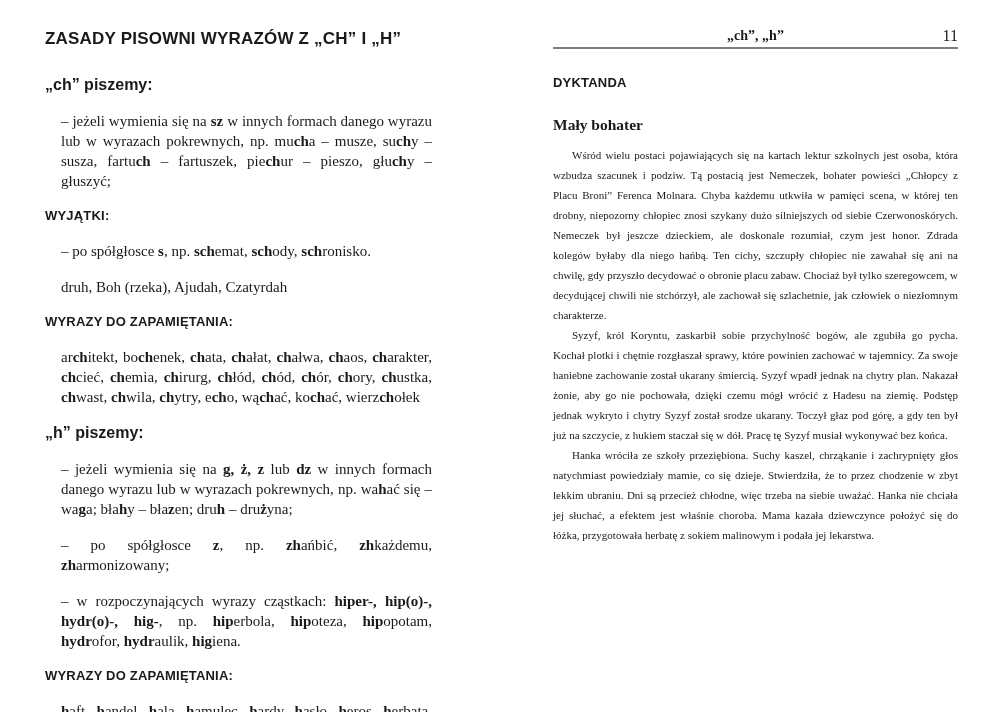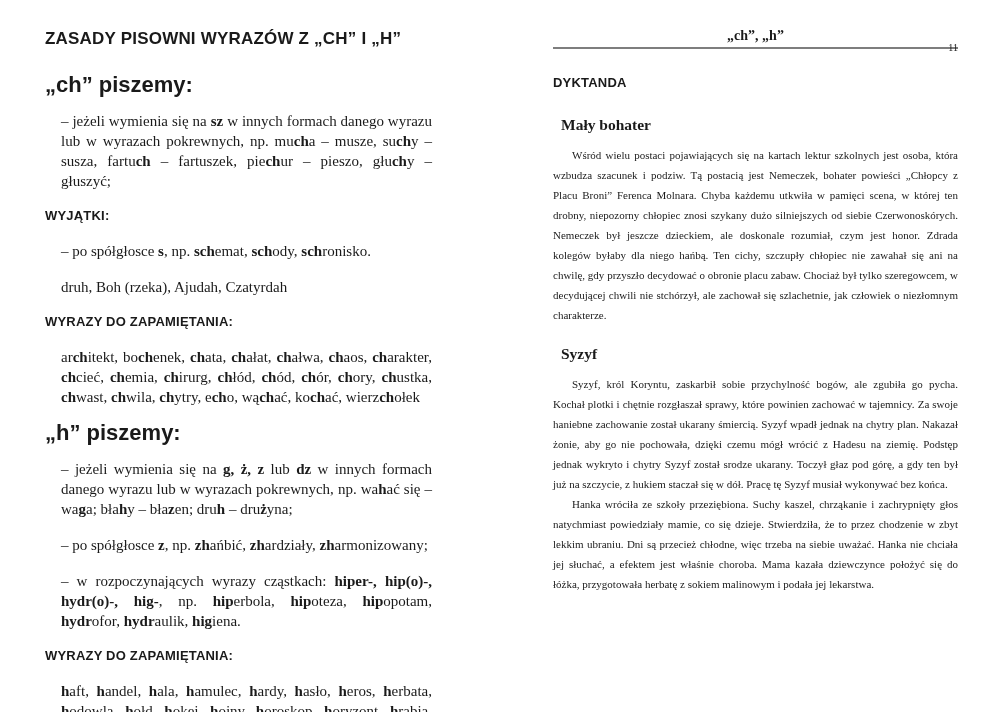--- a/index.html
+++ b/index.html
@@ -9,43 +9,43 @@
   }
   .page{position:absolute;top:28px;}
   .page-left{left:45px;width:403px;}
   .page-right{left:553px;width:405px;}
 
   .pagehead{margin-bottom:26px;}
   .pagenum{font-size:14px;line-height:16px;display:inline-block;}
   .rule{height:2px;background:#7e7e7e;margin-top:3px;}
   .runhead-row{position:relative;height:16px;}
   .runhead{position:absolute;left:0;right:0;text-align:center;font-weight:bold;font-size:14px;line-height:16px;}
-  .pagenum-right{position:absolute;right:0;top:12px;font-size:10px;line-height:16px;}
+  .pagenum-right{position:absolute;right:0;top:0;font-size:16px;line-height:16px;}
 
   h1.title{
     font-family:"Liberation Sans", sans-serif;font-weight:bold;
     font-size:17px;line-height:21px;margin:0 0 26px 0;letter-spacing:.2px;
   }
   h2.sec{
     font-family:"Liberation Sans", sans-serif;font-weight:bold;
-    font-size:22px;line-height:20px;margin:0 0 14px 0;
+    font-size:16px;line-height:20px;margin:0 0 14px 0;
   }
   h2.sec.h2gap{}
   p.rtext{font-size:15px;line-height:20px;text-align:justify;margin:16px;}
   p.label{
     font-family:"Liberation Sans", sans-serif;font-weight:bold;
     font-size:13px;line-height:18px;margin:4px 0 0 0;letter-spacing:.2px;
   }
   .gap-top{margin-top:9px;}
 
   p.dyk-label{
     font-family:"Liberation Sans", sans-serif;font-weight:bold;
     font-size:13px;line-height:16px;margin:0 0 24px 0;letter-spacing:.2px;
   }
-  h3.dic-title{font-size:15.5px;font-weight:bold;margin:19px 0 11px 8px;line-height:19px;}
+  h3.dic-title{font-size:15.5px;font-weight:bold;margin:19px 0 11px 0;line-height:19px;}
   p.dic-text{font-size:11px;line-height:20px;text-align:justify;text-indent:19px;margin:0;}
 </style>
 </head>
 <body>
 
 <div>
 
   <section class="page page-left">
 
     <h1 class="title">ZASADY PISOWNI WYRAZÓW Z „CH” I „H”</h1>
@@ -53,39 +53,38 @@
     <h2 class="sec">„ch” piszemy:</h2>
     <p class="rtext"><span>– jeżeli wymienia się na </span><span style="font-weight: bold;">sz</span><span> w innych formach danego wyrazu lub w wyrazach pokrewnych, np. mu</span><span style="font-weight: bold;">ch</span><span>a – musze, su</span><span style="font-weight: bold;">ch</span><span>y – susza, fartu</span><span style="font-weight: bold;">ch</span><span> – fartuszek, pie</span><span style="font-weight: bold;">ch</span><span>ur – pieszo, głu</span><span style="font-weight: bold;">ch</span><span>y – głuszyć;</span></p>
     <p class="label">WYJĄTKI:</p>
     <p class="rtext gap-top"><span>– po spółgłosce </span><span style="font-weight: bold;">s</span><span>, np. </span><span style="font-weight: bold;">sch</span><span>emat, </span><span style="font-weight: bold;">sch</span><span>ody, </span><span style="font-weight: bold;">sch</span><span>ronisko.</span></p>
     <p class="rtext">druh, Boh (rzeka), Ajudah, Czatyrdah</p>
     <p class="label">WYRAZY DO ZAPAMIĘTANIA:</p>
     <p class="rtext"><span>ar</span><span style="font-weight: bold;">ch</span><span>itekt, bo</span><span style="font-weight: bold;">ch</span><span>enek, </span><span style="font-weight: bold;">ch</span><span>ata, </span><span style="font-weight: bold;">ch</span><span>ałat, </span><span style="font-weight: bold;">ch</span><span>ałwa, </span><span style="font-weight: bold;">ch</span><span>aos, </span><span style="font-weight: bold;">ch</span><span>arakter, </span><span style="font-weight: bold;">ch</span><span>cieć, </span><span style="font-weight: bold;">ch</span><span>emia, </span><span style="font-weight: bold;">ch</span><span>irurg, </span><span style="font-weight: bold;">ch</span><span>łód, </span><span style="font-weight: bold;">ch</span><span>ód, </span><span style="font-weight: bold;">ch</span><span>ór, </span><span style="font-weight: bold;">ch</span><span>ory, </span><span style="font-weight: bold;">ch</span><span>ustka, </span><span style="font-weight: bold;">ch</span><span>wast, </span><span style="font-weight: bold;">ch</span><span>wila, </span><span style="font-weight: bold;">ch</span><span>ytry, e</span><span style="font-weight: bold;">ch</span><span>o, wą</span><span style="font-weight: bold;">ch</span><span>ać, ko</span><span style="font-weight: bold;">ch</span><span>ać, wierz</span><span style="font-weight: bold;">ch</span><span>ołek</span></p>
 
     <h2 class="sec h2gap">„h” piszemy:</h2>
     <p class="rtext"><span>– jeżeli wymienia się na </span><span style="font-weight: bold;">g, ż, z</span><span> lub </span><span style="font-weight: bold;">dz</span><span> w innych formach danego wyrazu lub w wyrazach pokrewnych, np. wa</span><span style="font-weight: bold;">h</span><span>ać się – wa</span><span style="font-weight: bold;">g</span><span>a; bła</span><span style="font-weight: bold;">h</span><span>y – bła</span><span style="font-weight: bold;">z</span><span>en; dru</span><span style="font-weight: bold;">h</span><span> – dru</span><span style="font-weight: bold;">ż</span><span>yna;</span></p>
-    <p class="rtext"><span>– po spółgłosce </span><span style="font-weight: bold;">z</span><span>, np. </span><span style="font-weight: bold;">zh</span><span>ańbić, </span><span style="font-weight: bold;">zh</span><span>ardziały, </span><span style="font-weight: bold;">zh</span><span>armonizowany;</span></p>
+    <p class="rtext"><span>– po spółgłosce </span><span style="font-weight: bold;">z</span><span>, np. </span><span style="font-weight: bold;">zh</span><span>ańbić, </span><span style="font-weight: bold;">zh</span><span>każdemu, </span><span style="font-weight: bold;">zh</span><span>armonizowany;</span></p>
     <p class="rtext"><span>– w rozpoczynających wyrazy cząstkach: </span><span style="font-weight: bold;">hiper-, hip(o)-, hydr(o)-, hig-</span><span>, np. </span><span style="font-weight: bold;">hip</span><span>erbola, </span><span style="font-weight: bold;">hip</span><span>oteza, </span><span style="font-weight: bold;">hip</span><span>opotam, </span><span style="font-weight: bold;">hydr</span><span>ofor, </span><span style="font-weight: bold;">hydr</span><span>aulik, </span><span style="font-weight: bold;">hig</span><span>iena.</span></p>
     <p class="label">WYRAZY DO ZAPAMIĘTANIA:</p>
     <p class="rtext"><span style="font-weight: bold;">h</span><span>aft, </span><span style="font-weight: bold;">h</span><span>andel, </span><span style="font-weight: bold;">h</span><span>ala, </span><span style="font-weight: bold;">h</span><span>amulec, </span><span style="font-weight: bold;">h</span><span>ardy, </span><span style="font-weight: bold;">h</span><span>asło, </span><span style="font-weight: bold;">h</span><span>eros, </span><span style="font-weight: bold;">h</span><span>erbata, </span><span style="font-weight: bold;">h</span><span>odowla, </span><span style="font-weight: bold;">h</span><span>ołd, </span><span style="font-weight: bold;">h</span><span>okej, </span><span style="font-weight: bold;">h</span><span>ojny, </span><span style="font-weight: bold;">h</span><span>oroskop, </span><span style="font-weight: bold;">h</span><span>oryzont, </span><span style="font-weight: bold;">h</span><span>rabia, </span><span style="font-weight: bold;">h</span><span>orror</span></p>
   </section>
 
   <section class="page page-right">
     <header class="pagehead">
       <div class="runhead-row">
         <span class="runhead">„ch”, „h”</span>
         <span class="pagenum-right">11</span>
       </div>
       <div class="rule"></div>
     </header>
 
     <p class="dyk-label">DYKTANDA</p>
 
     <h3 class="dic-title">Mały bohater</h3>
     <p class="dic-text">Wśród wielu postaci pojawiających się na kartach lektur szkolnych jest osoba, która wzbudza szacunek i podziw. Tą postacią jest Nemeczek, bohater powieści „Chłopcy z Placu Broni” Ferenca Molnara. Chyba każdemu utkwiła w pamięci scena, w której ten drobny, niepozorny chłopiec znosi szykany dużo silniejszych od siebie Czerwonoskórych. Nemeczek był jeszcze dzieckiem, ale doskonale rozumiał, czym jest honor. Zdrada kolegów byłaby dla niego hańbą. Ten cichy, szczupły chłopiec nie zawahał się ani na chwilę, gdy przyszło decydować o obronie placu zabaw. Chociaż był tylko szeregowcem, w decydującej chwili nie stchórzył, ale zachował się szlachetnie, jak człowiek o niezłomnym charakterze.</p>
 
-    <h3 class="dic-title">Syzyf</h3>
     <p class="dic-text">Syzyf, król Koryntu, zaskarbił sobie przychylność bogów, ale zgubiła go pycha. Kochał plotki i chętnie rozgłaszał sprawy, które powinien zachować w tajemnicy. Za swoje haniebne zachowanie został ukarany śmiercią. Syzyf wpadł jednak na chytry plan. Nakazał żonie, aby go nie pochowała, dzięki czemu mógł wrócić z Hadesu na ziemię. Podstęp jednak wykryto i chytry Syzyf został srodze ukarany. Toczył głaz pod górę, a gdy ten był już na szczycie, z hukiem staczał się w dół. Pracę tę Syzyf musiał wykonywać bez końca.</p>
 
     <p class="dic-text">Hanka wróciła ze szkoły przeziębiona. Suchy kaszel, chrząkanie i zachrypnięty głos natychmiast powiedziały mamie, co się dzieje. Stwierdziła, że to przez chodzenie w zbyt lekkim ubraniu. Dni są przecież chłodne, więc trzeba na siebie uważać. Hanka nie chciała jej słuchać, a efektem jest właśnie choroba. Mama kazała dziewczynce położyć się do łóżka, przygotowała herbatę z sokiem malinowym i podała jej lekarstwa.</p>
   </section>
 
 </div>
 
 </body></html>

